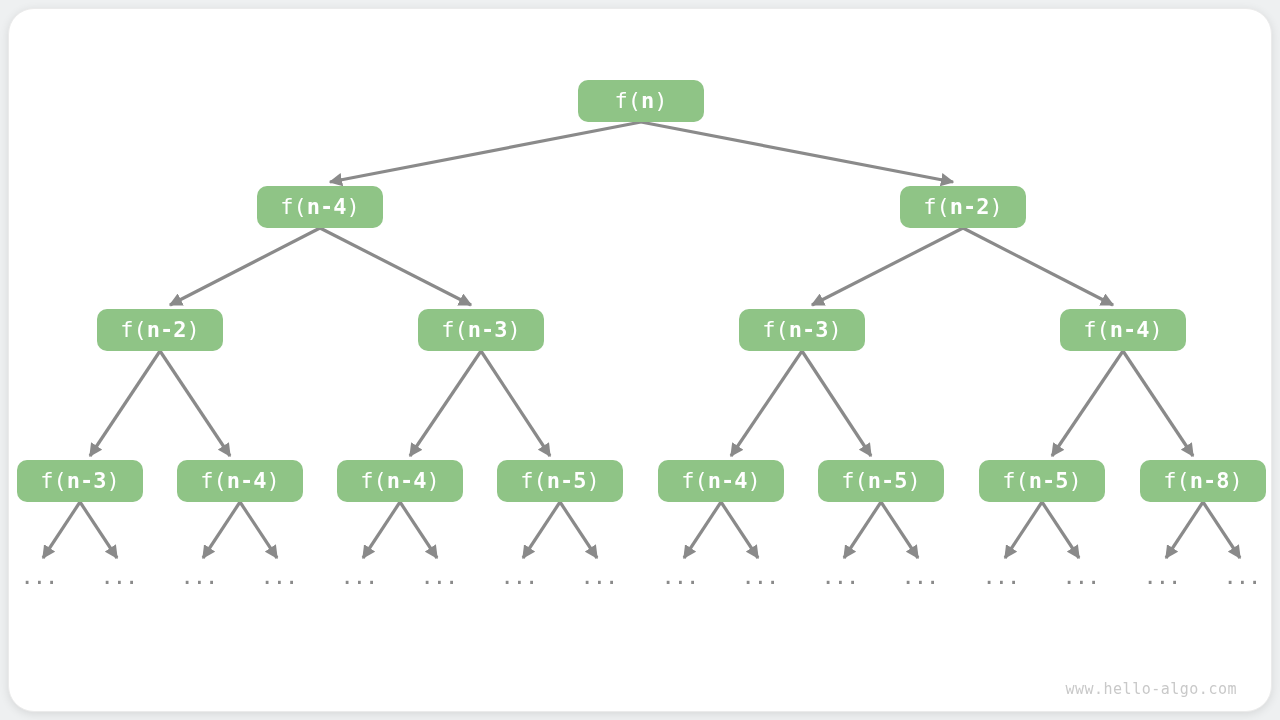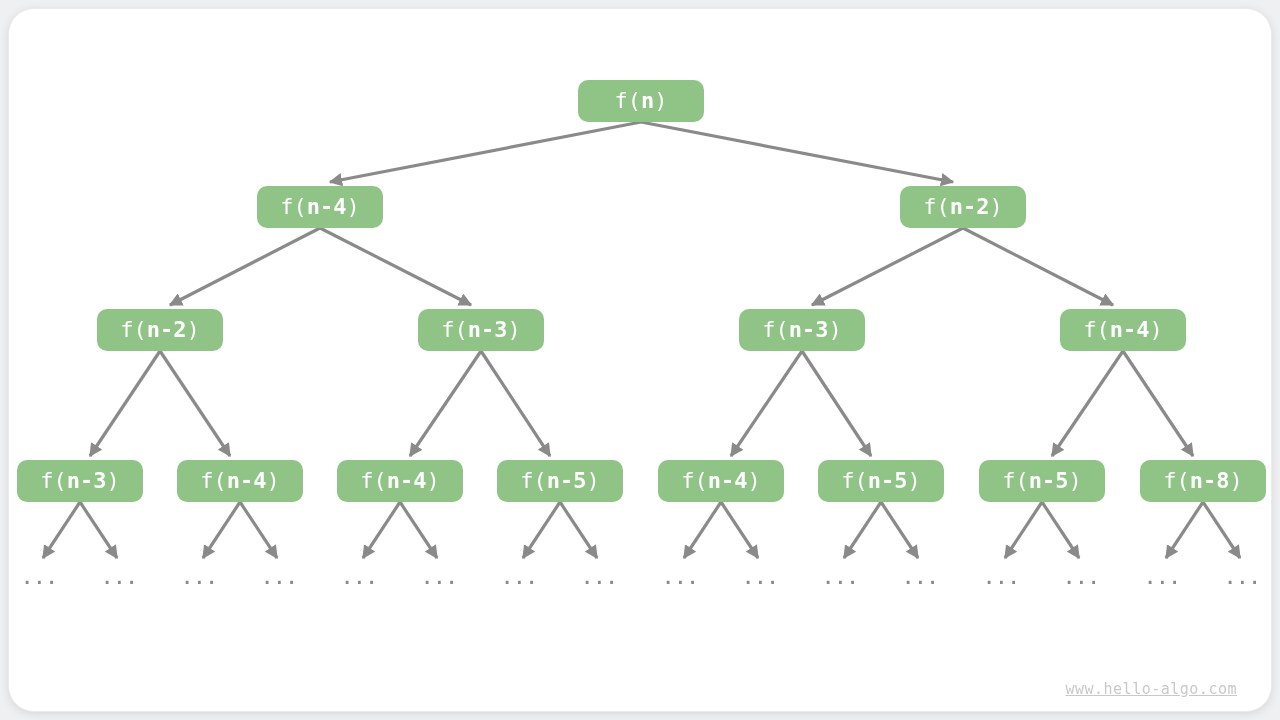--- a/index.html
+++ b/index.html
@@ -64,21 +64,20 @@
     letter-spacing: 2px;
     line-height: 20px;
   }
   #watermark {
     position: absolute;
     right: 43px;
     bottom: 22px;
     font-size: 15px;
     color: var(--watermark, #c9c9c9);
     letter-spacing: 0.5px;
-    text-decoration: underline;
   }
 </style>
 </head>
 <body style="background: rgb(238, 240, 241);">
 
 <div id="stage">
   <div id="card"></div>
 
   <svg id="edges-svg" viewBox="0 0 1280 720" xmlns="http://www.w3.org/2000/svg">
     <defs>

